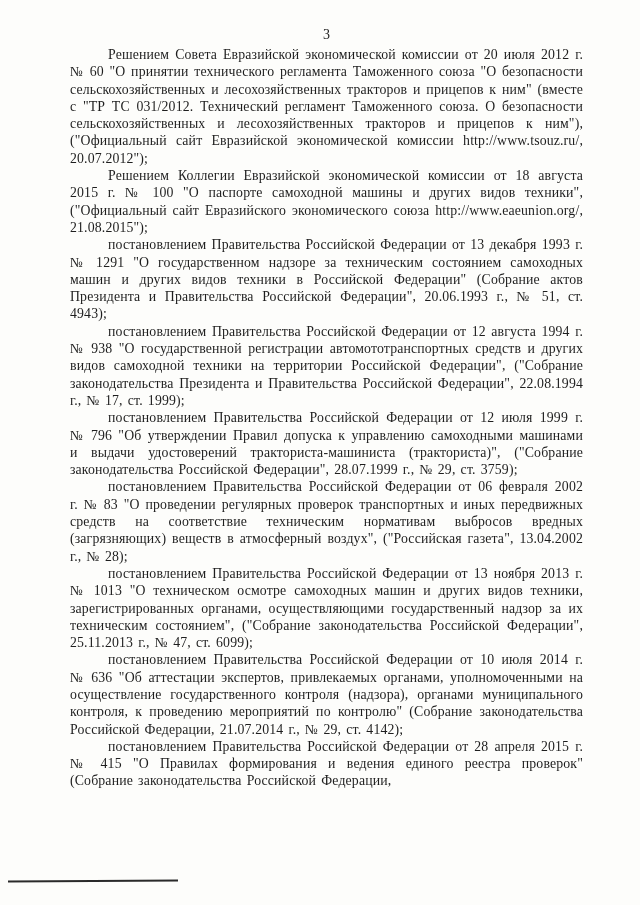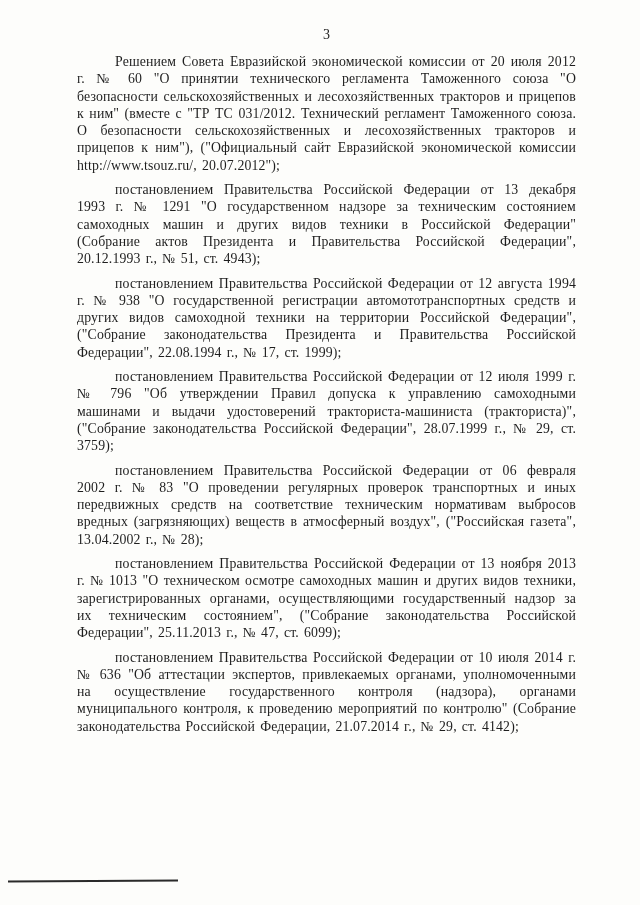--- a/index.html
+++ b/index.html
@@ -32,21 +32,21 @@
     left: 70px;
     right: 57px;
     text-align: justify;
     font-size: 13.8px;
     line-height: 17.3px;
     letter-spacing: 0.15px;
     word-spacing: 1.5px;
     color: #1e1e1e;
   }
   .text-block p {
-    margin: 7px;
+    margin: 0;
     padding: 0;
     text-indent: 38px;
   }
   .footnote-line {
     position: absolute;
     left: 8px;
     bottom: 23px;
     width: 170px;
     height: 0;
     border-top: 2px solid #2a2a2a;
@@ -55,23 +55,25 @@
 </style>
 </head>
 <body>
 
 <div class="page">
 
   <div class="page-number">3</div>
 
   <div class="text-block">
     <p>Решением Совета Евразийской экономической комиссии от 20 июля 2012 г. № 60 "О принятии технического регламента Таможенного союза "О безопасности сельскохозяйственных и лесохозяйственных тракторов и прицепов к ним" (вместе с "ТР ТС 031/2012. Технический регламент Таможенного союза. О безопасности сельскохозяйственных и лесохозяйственных тракторов и прицепов к ним"), ("Официальный сайт Евразийской экономической комиссии http://www.tsouz.ru/, 20.07.2012");</p>
-    <p>постановлением Правительства Российской Федерации от 13 декабря 1993 г. № 1291 "О государственном надзоре за техническим состоянием самоходных машин и других видов техники в Российской Федерации" (Собрание актов Президента и Правительства Российской Федерации", 20.12.1993 г., № 51, ст. 4943);</p>
+    <p>Решением Коллегии Евразийской экономической комиссии от 18 августа 2015 г. № 100 "О паспорте самоходной машины и других видов техники", ("Официальный сайт Евразийского экономического союза http://www.eaeunion.org/, 21.08.2015");</p>
+    <p>постановлением Правительства Российской Федерации от 13 декабря 1993 г. № 1291 "О государственном надзоре за техническим состоянием самоходных машин и других видов техники в Российской Федерации" (Собрание актов Президента и Правительства Российской Федерации", 20.06.1993 г., № 51, ст. 4943);</p>
     <p>постановлением Правительства Российской Федерации от 12 августа 1994 г. № 938 "О государственной регистрации автомототранспортных средств и других видов самоходной техники на территории Российской Федерации", ("Собрание законодательства Президента и Правительства Российской Федерации", 22.08.1994 г., № 17, ст. 1999);</p>
     <p>постановлением Правительства Российской Федерации от 12 июля 1999 г. № 796 "Об утверждении Правил допуска к управлению самоходными машинами и выдачи удостоверений тракториста-машиниста (тракториста)", ("Собрание законодательства Российской Федерации", 28.07.1999 г., № 29, ст. 3759);</p>
     <p>постановлением Правительства Российской Федерации от 06 февраля 2002 г. № 83 "О проведении регулярных проверок транспортных и иных передвижных средств на соответствие техническим нормативам выбросов вредных (загрязняющих) веществ в атмосферный воздух", ("Российская газета", 13.04.2002 г., № 28);</p>
     <p>постановлением Правительства Российской Федерации от 13 ноября 2013 г. № 1013 "О техническом осмотре самоходных машин и других видов техники, зарегистрированных органами, осуществляющими государственный надзор за их техническим состоянием", ("Собрание законодательства Российской Федерации", 25.11.2013 г., № 47, ст. 6099);</p>
     <p>постановлением Правительства Российской Федерации от 10 июля 2014 г. № 636 "Об аттестации экспертов, привлекаемых органами, уполномоченными на осуществление государственного контроля (надзора), органами муниципального контроля, к проведению мероприятий по контролю" (Собрание законодательства Российской Федерации, 21.07.2014 г., № 29, ст. 4142);</p>
+    <p>постановлением Правительства Российской Федерации от 28 апреля 2015 г. № 415 "О Правилах формирования и ведения единого реестра проверок" (Собрание законодательства Российской Федерации,</p>
   </div>
 
   <div class="footnote-line"></div>
 
 </div>
 
 </body></html>

